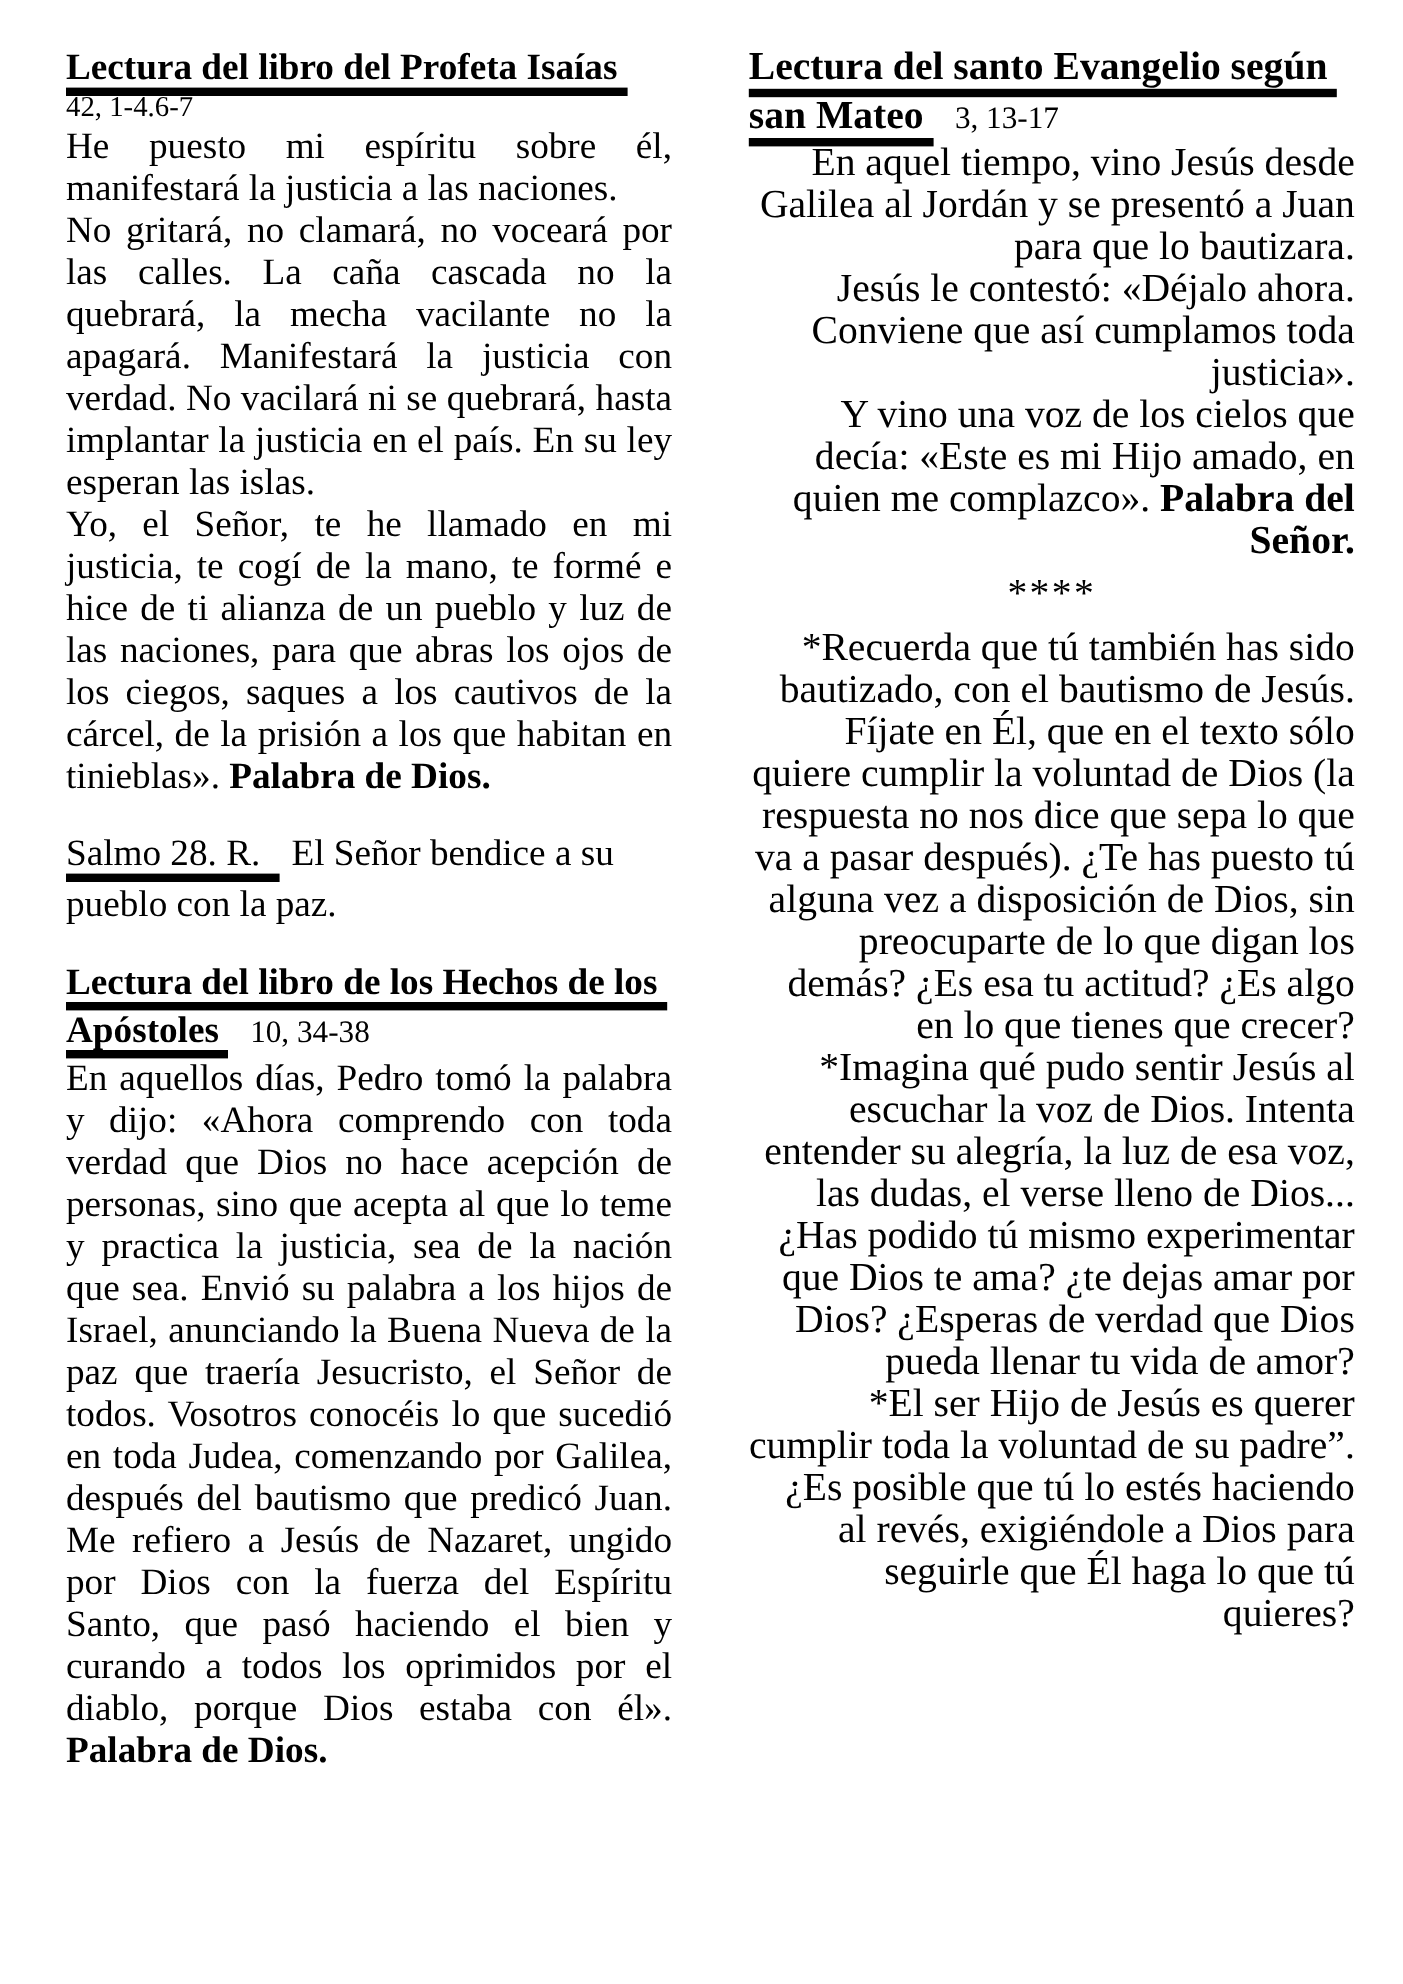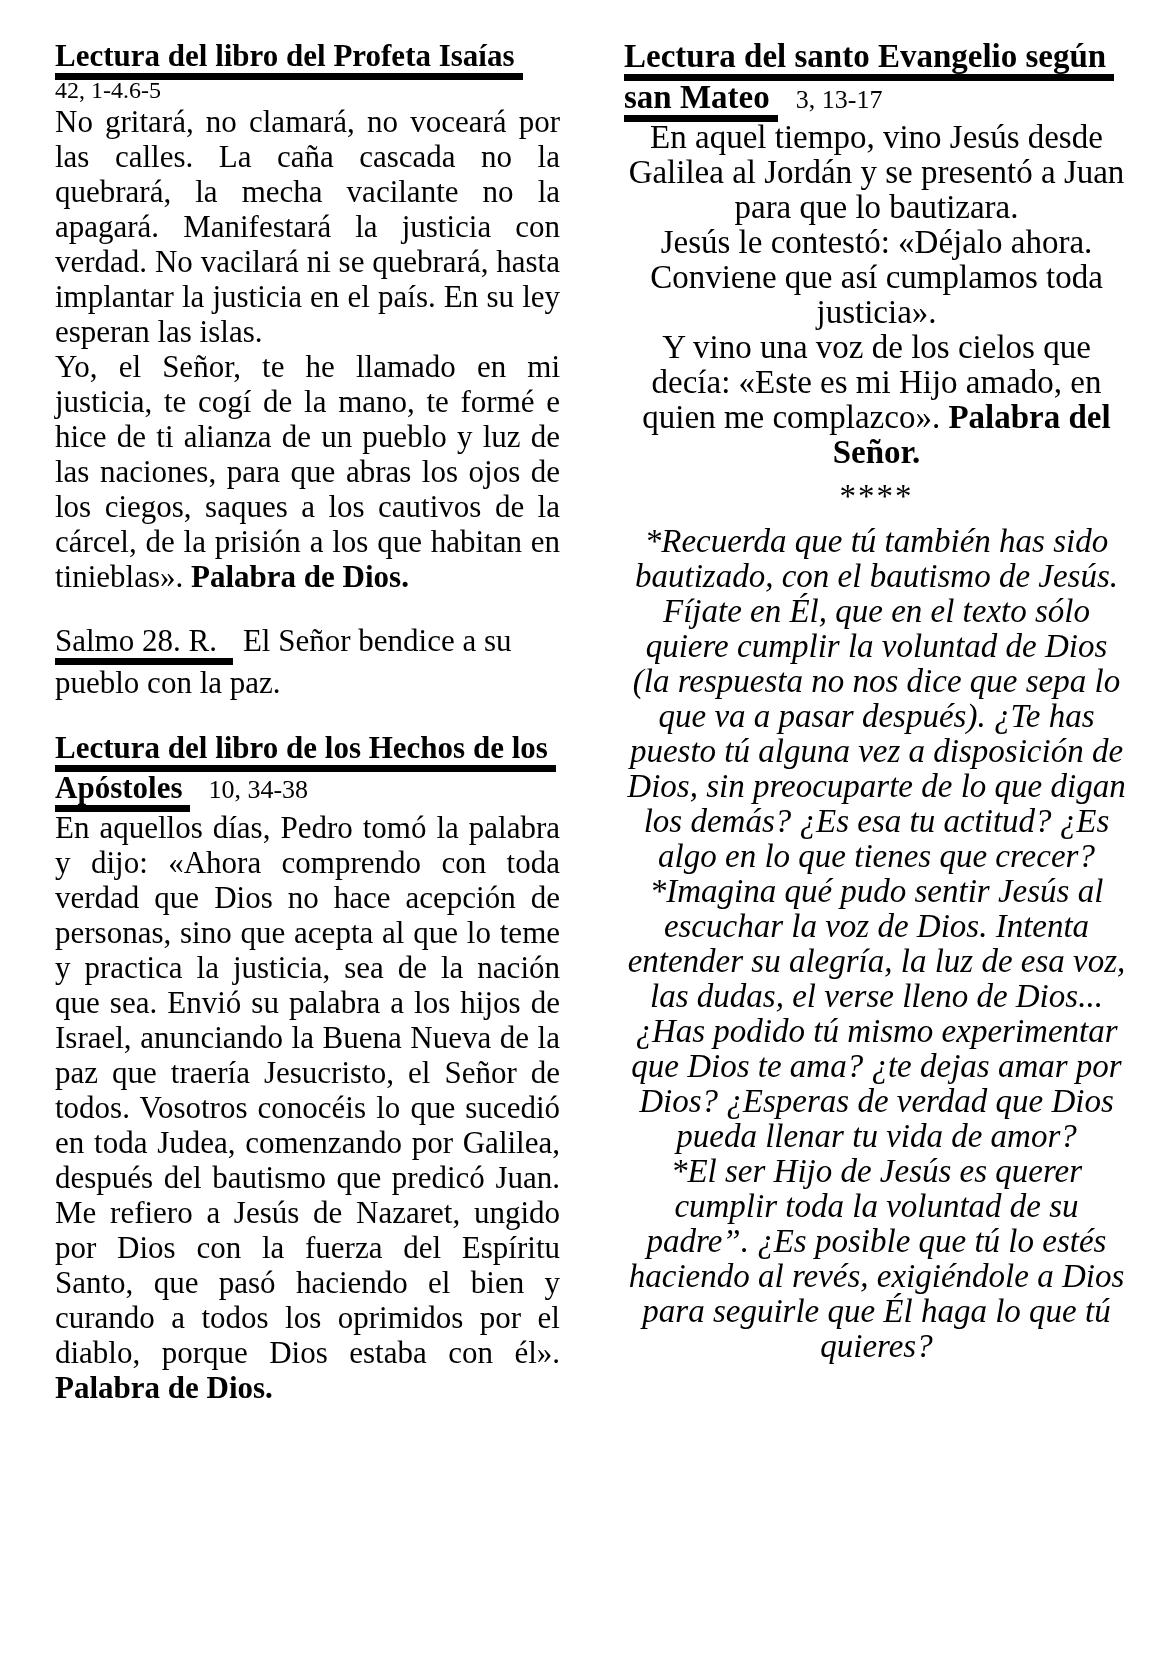--- a/index.html
+++ b/index.html
@@ -61,51 +61,51 @@
   }
   .psalm .u { padding-right: 16px; }
   .psalm-text { margin-left: 10px; }
 
   .heading2 { margin-top: 24px; }
 
   
   .rbody p {
     font-size: 33px;
     line-height: 35px;
-    text-align: center;
+    text-align: right;
   }
 
   .sep {
     margin: 8px 0 10px 0;
     font-size: 33px;
     line-height: 36px;
     text-align: center;
     letter-spacing: 2px;
   }
 
   .comm p {
     font-size: 33px;
     line-height: 35px;
-    font-style: italic;
-    text-align: center;
+    text-align: right;
   }
 </style>
 </head>
 <body>
 
 <div class="page">
 
   <div class="col-left">
 
     <div class="heading">
       <span class="u">Lectura del libro del Profeta Isaías</span>
     </div>
-    <div class="refline">42, 1-4.6-5</div>
+    <div class="refline">42, 1-4.6-7</div>
 
     <div class="lbody">
+      <p>He puesto mi espíritu sobre él, manifestará la justicia a las naciones.</p>
       <p>No gritará, no clamará, no voceará por las calles. La caña cascada no la quebrará, la mecha vacilante no la apagará. Manifestará la justicia con verdad. No vacilará ni se quebrará, hasta implantar la justicia en el país. En su ley esperan las islas.</p>
       <p><span>Yo, el Señor, te he llamado en mi justicia, te cogí de la mano, te formé e hice de ti alianza de un pueblo y luz de las naciones, para que abras los ojos de los ciegos, saques a los cautivos de la cárcel, de la prisión a los que habitan en tinieblas».</span> <b class="closing">Palabra de Dios.</b></p>
     </div>
 
     <div class="psalm">
       <span class="u">Salmo 28. R.</span><span class="psalm-text">El Señor bendice a su pueblo con la paz.</span>
     </div>
 
     <div class="heading heading2">
       <span class="u">Lectura del libro de los Hechos de los Apóstoles</span><span class="ref-inline">10, 34-38</span>

